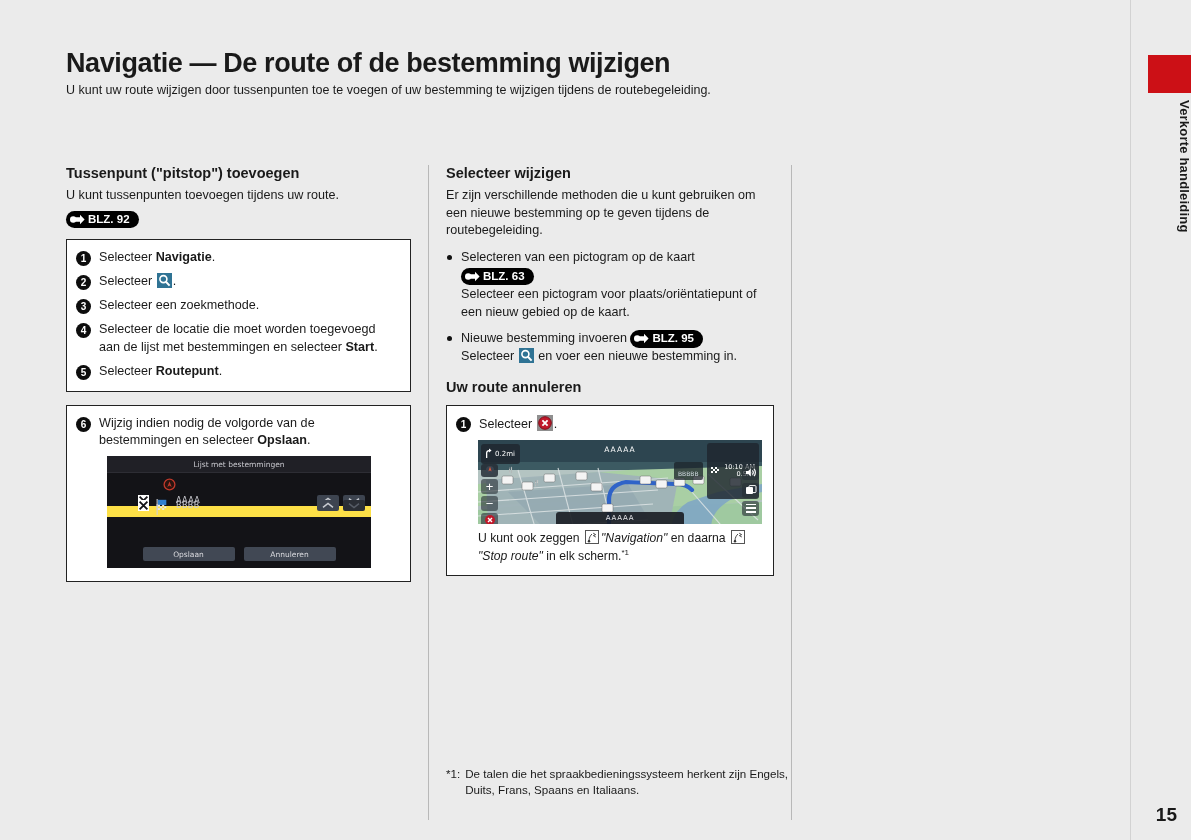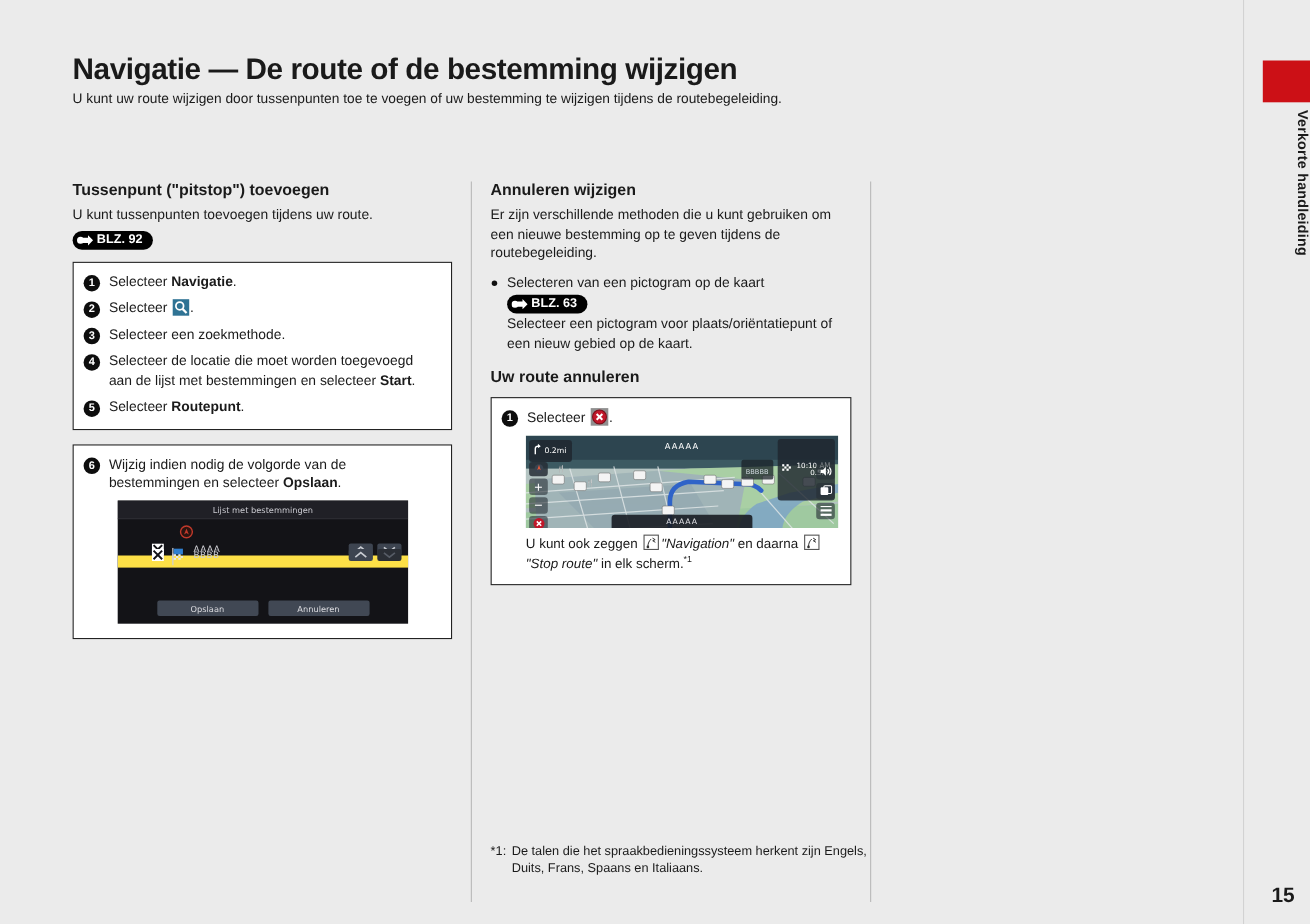--- a/index.html
+++ b/index.html
@@ -337,38 +337,53 @@
           </div>
         </div>
       </div>
 
     </div>
 
     <div class="vdiv2"></div>
 
     <div class="col col-right">
 
-      <h2 class="section">Annuleren wijzigen</h2>
+      <h2 class="section">Selecteer wijzigen</h2>
       <p class="body">Er zijn verschillende methoden die u kunt gebruiken om een nieuwe bestemming op te geven tijdens de routebegeleiding.</p>
 
       <ul class="dots">
 
         <li>
           <span>Selecteren van een pictogram op de kaart</span><br>
           <span class="blz" style="margin:2px 0 1px 0;">
             <span class="arrow">
               <svg width="15" height="11" viewBox="0 0 15 11">
                   <path d="M0 5.5 A3.2 3.2 0 0 1 6.4 5.5 A3.2 3.2 0 0 1 0 5.5 Z M5 3.2 h5 V0.8 L14.6 5.5 L10 10.2 V7.8 H5 Z" fill="#fff"></path>
                 </svg>
             </span>
             <span>BLZ. 63</span>
           </span><br>
           <span>Selecteer een pictogram voor plaats/oriëntatiepunt of een nieuw gebied op de kaart.</span>
         </li>
 
+        <li>
+          <span>Nieuwe bestemming invoeren</span>
+          <span class="blz">
+            <span class="arrow">
+              <svg width="15" height="11" viewBox="0 0 15 11">
+                  <path d="M0 5.5 A3.2 3.2 0 0 1 6.4 5.5 A3.2 3.2 0 0 1 0 5.5 Z M5 3.2 h5 V0.8 L14.6 5.5 L10 10.2 V7.8 H5 Z" fill="#fff"></path>
+                </svg>
+            </span>
+            <span>BLZ. 95</span>
+          </span><br>
+          <span>Selecteer </span><span class="ico-search"><svg width="13" height="13" viewBox="0 0 13 13">
+                <circle cx="5.4" cy="5.1" r="3.5" fill="none" stroke="#fff" stroke-width="1.6"></circle>
+                <line x1="7.9" y1="7.8" x2="11.6" y2="11.6" stroke="#fff" stroke-width="2"></line>
+              </svg></span><span> en voer een nieuwe bestemming in.</span>
+        </li>
       </ul>
 
       <h2 class="section" style="margin-top:14px;">Uw route annuleren</h2>
 
       <div class="procbox" style="margin-top:8px;padding-bottom:11px;">
         <div class="step">
           <span class="bullet-num">1</span>
           <span class="step-text"><span>Selecteer </span><span class="ico-cancel"><svg width="16" height="16" viewBox="0 0 16 16">
                   <circle cx="8" cy="8" r="6.3" fill="#c0182a" stroke="#7d0d19" stroke-width="1"></circle>
                   <path d="M5.4 5.4 L10.6 10.6 M10.6 5.4 L5.4 10.6" stroke="#fff" stroke-width="1.8"></path>

